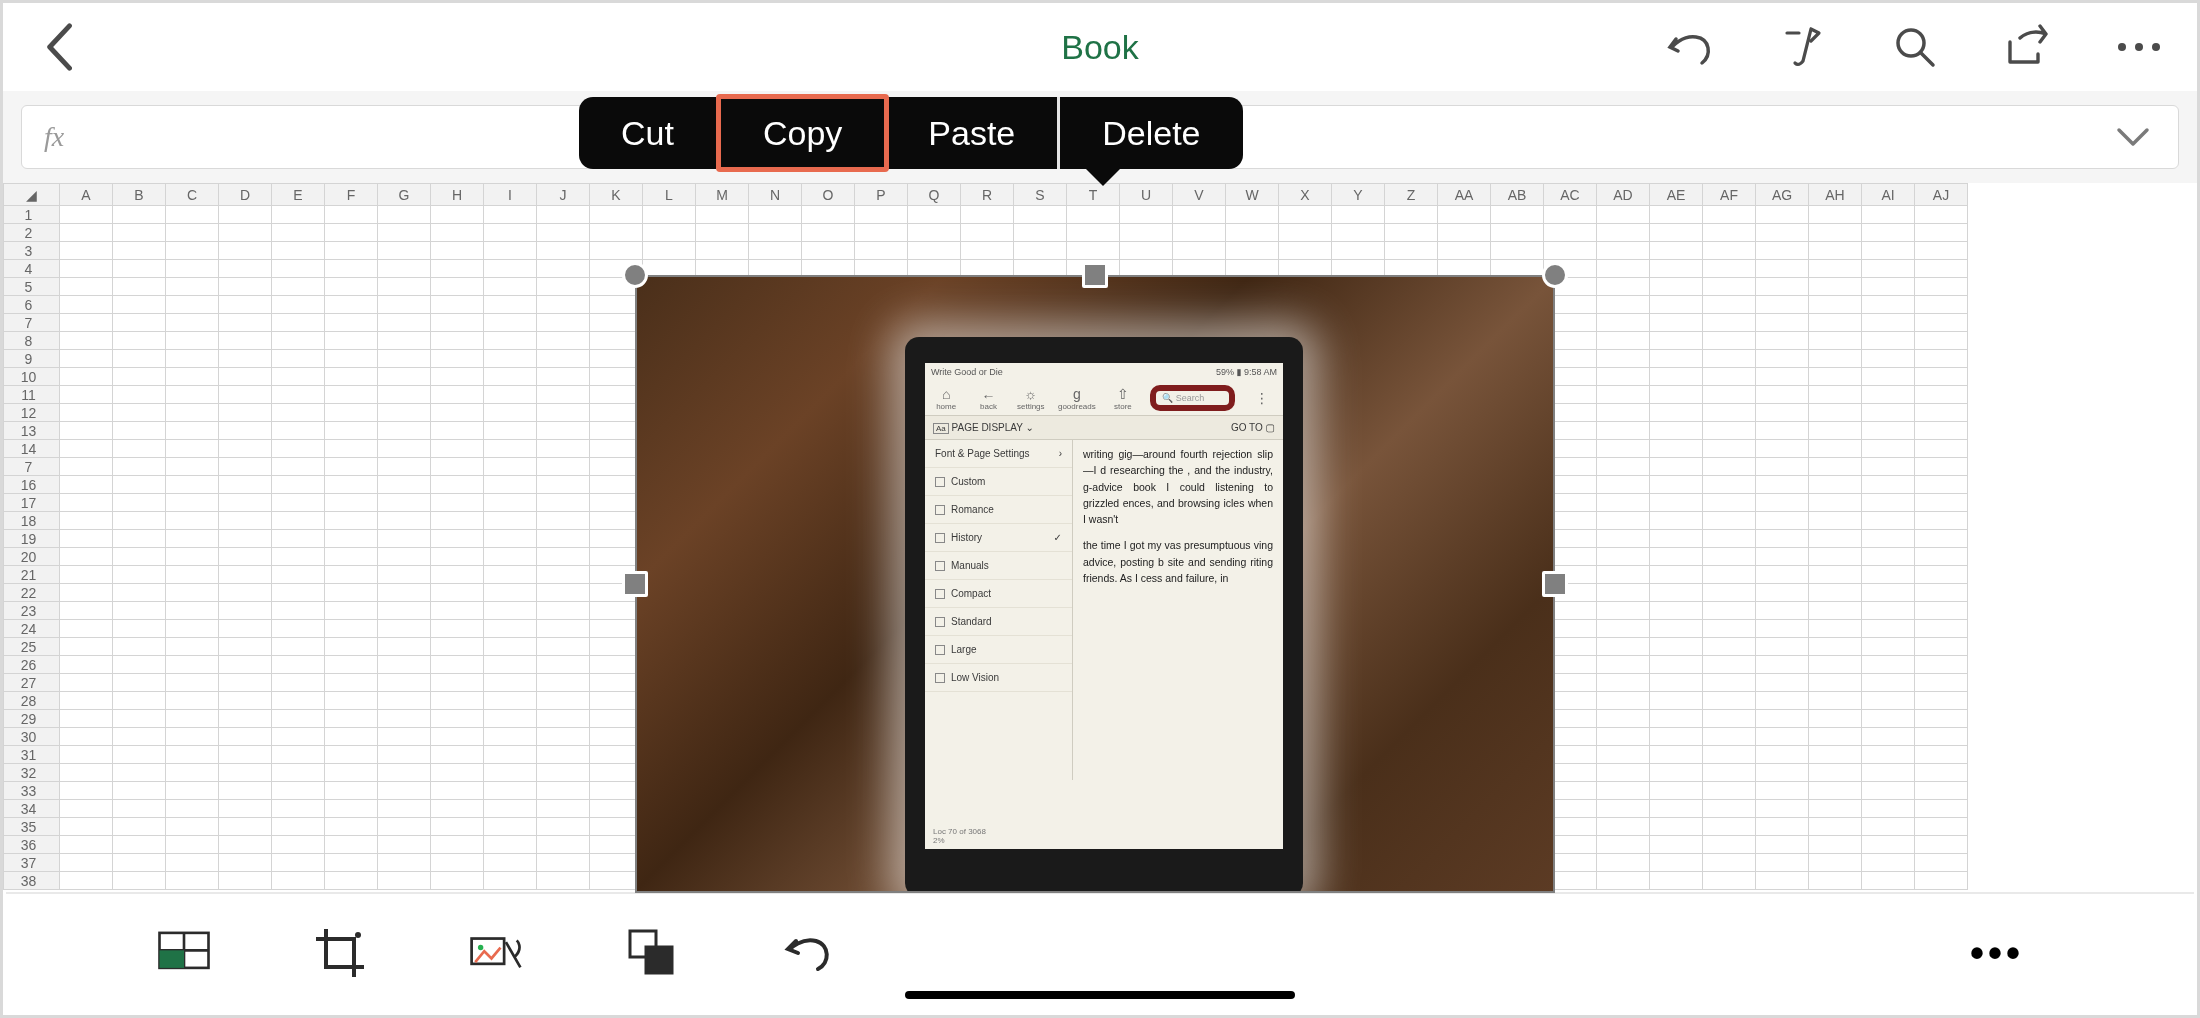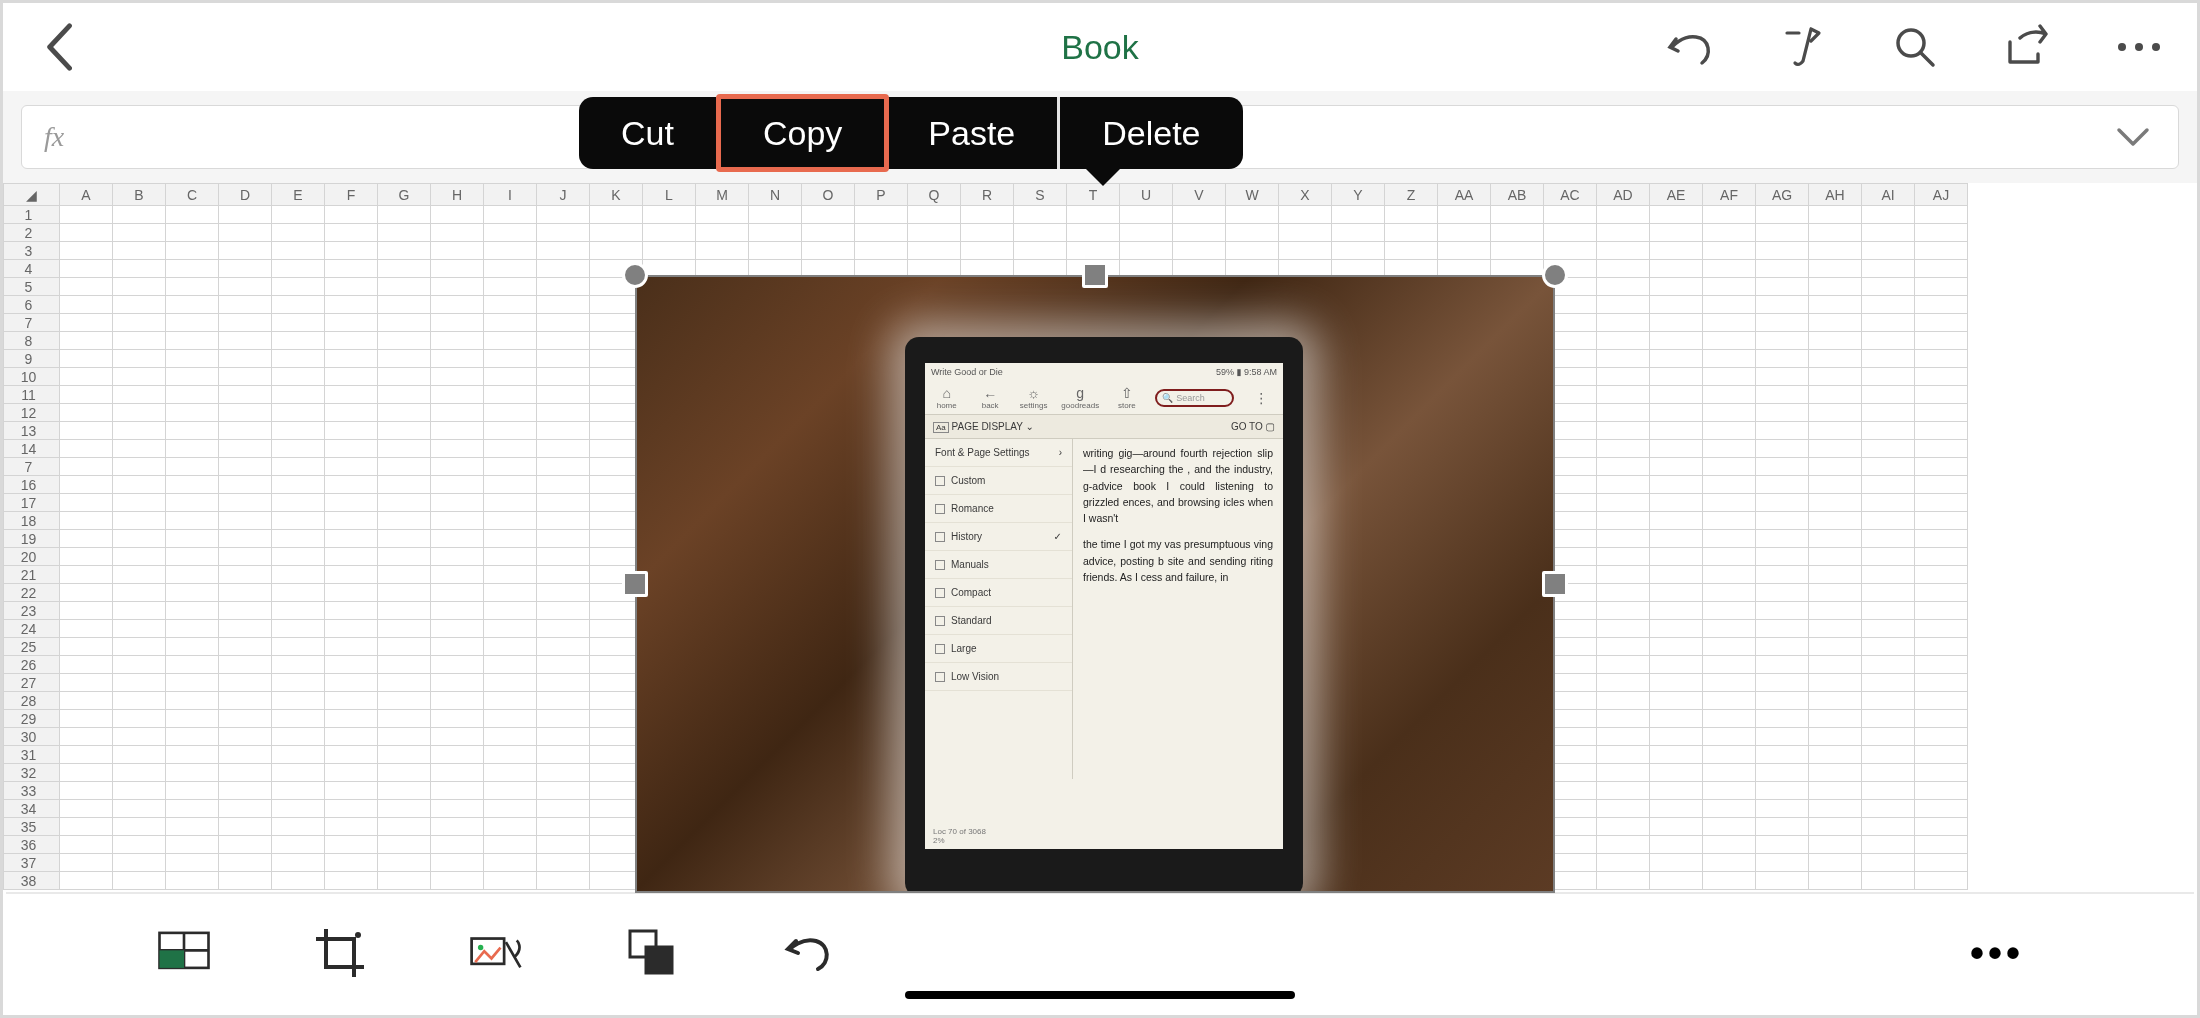--- a/index.html
+++ b/index.html
@@ -46,21 +46,21 @@
   .h-ml { top: calc(50% - 13px); left: -13px; }
   .h-mr { top: calc(50% - 13px); right: -13px; }
 
   .photo { position: absolute; inset: 2px; background: linear-gradient(135deg,#4a2f1a 0%, #6b4226 20%, #3f2613 40%, #78543a 60%, #4a2f1a 80%, #5c3b24 100%); overflow: hidden; }
   .kindle { position: absolute; top: 60px; left: 268px; width: 398px; height: 560px; background: #1a1a1a; border-radius: 14px; box-shadow: 0 0 40px 16px rgba(255,255,255,0.5); }
   .kindle-screen { position: absolute; top: 26px; left: 20px; right: 20px; bottom: 48px; background: #f3f1e8; font-size: 11px; color: #3a3a3a; }
   .k-status { display: flex; justify-content: space-between; padding: 4px 6px; font-size: 9px; color: #555; }
   .k-toolbar { display: flex; align-items: center; padding: 4px 6px; gap: 12px; border-bottom: 1px solid #cfccc0; }
   .k-tb-item { font-size: 8px; color: #666; text-align: center; flex: 1; }
   .k-tb-item .ic { font-size: 14px; display: block; }
-  .k-search { flex: 2; border: 2px solid #7f1d1d; border-radius: 10px; padding: 2px 6px; font-size: 9px; color: #999; }
+  .k-search { flex: 2; border: 6px solid #7f1d1d; border-radius: 10px; padding: 2px 6px; font-size: 9px; color: #999; }
   .k-pagedisplay { display: flex; justify-content: space-between; padding: 6px 8px; font-size: 10px; background: #edeadf; border-bottom: 1px solid #cfccc0; }
   .k-main { display: flex; height: 340px; }
   .k-sidebar { width: 148px; border-right: 1px solid #cfccc0; }
   .k-side-item { padding: 8px 10px; font-size: 10px; border-bottom: 1px solid #e4e1d5; display:flex; align-items:center; gap:6px; }
   .k-side-item .bx { width:10px; height:10px; border:1px solid #888; display:inline-block; }
   .k-text { flex: 1; padding: 6px 10px; font-size: 10.5px; line-height: 1.55; text-align: justify; color: #222; }
   .k-footer { display:flex; justify-content: space-between; padding: 4px 8px; font-size: 8px; color:#777; position:absolute; bottom:0; left:0; right:0;flex-direction:column;}
 
   
   .btm { position: absolute; bottom: 3px; left: 3px; right: 3px; height: 120px; background: #fff; display: flex; align-items: center; padding: 0 150px; border-top: 2px solid #e9e9e9; }

